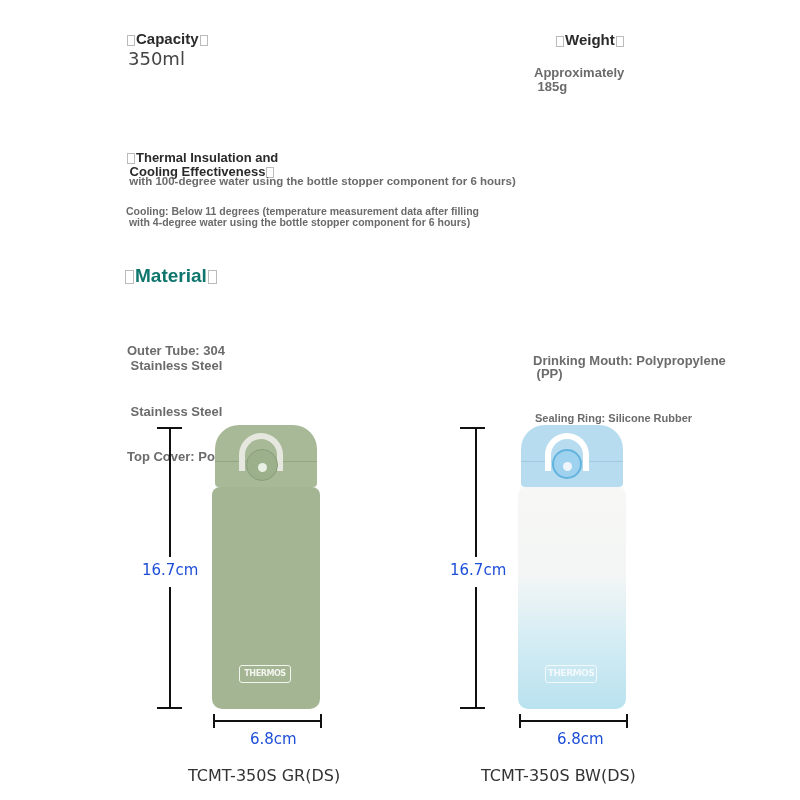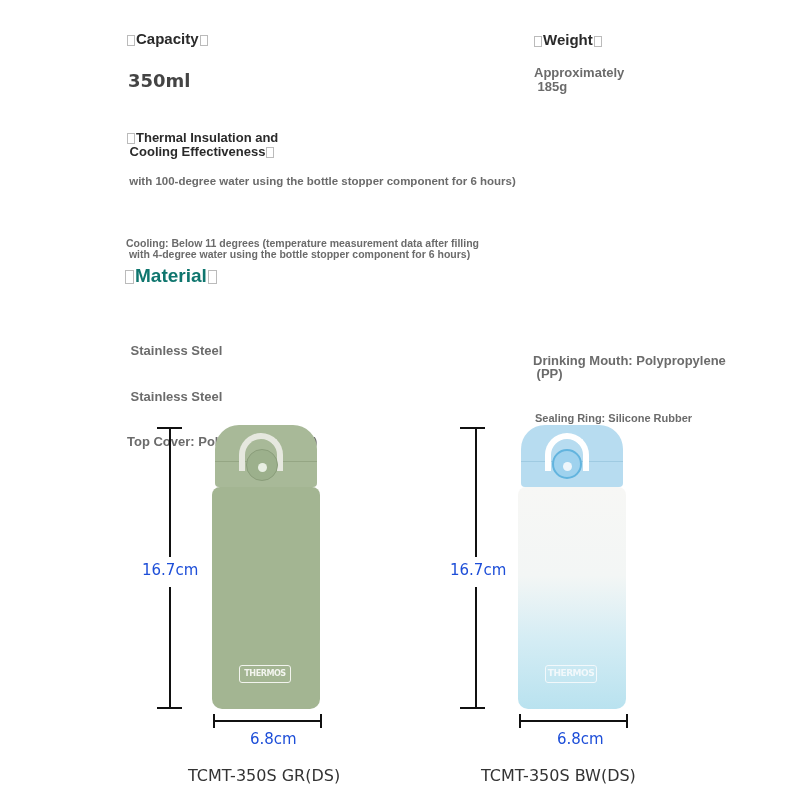--- a/index.html
+++ b/index.html
@@ -1,53 +1,53 @@
 <!DOCTYPE html>
 <html><head>
 <meta charset="utf-8">
 <style>
   html, body { margin: 0; padding: 0; background: #ffffff; }
   body { width: 800px; height: 800px; position: relative; overflow: hidden; font-family: "Liberation Sans", sans-serif; }
   .abs { position: absolute; }
   .box { display: inline-block; width: 8px; height: 11px; border: 1px solid #bbb; vertical-align: middle; margin: 0 1px; box-sizing: border-box; }
   .h-small { font-weight: bold; font-size: 15px; color: #2a2a2a; }
   .h-large { font-weight: bold; font-size: 19px; color: #0f766e; }
-  .h-mid { font-weight: bold; font-size: 13px; color: #2a2a2a; line-height: 14px; }
+  .h-mid { font-weight: bold; font-size: 13px; color: #2a2a2a; line-height: 14px; margin-top: 20px; }
   .val { font-family: "DejaVu Sans", sans-serif; font-size: 18px; color: #444; }
   .gray { font-weight: bold; color: #6b6b6b; font-size: 13px; line-height: 14px; }
   .gray-sm { font-weight: bold; color: #6b6b6b; font-size: 11px; line-height: 12px; }
   .gray-xs { font-weight: bold; color: #6b6b6b; font-size: 10.5px; line-height: 11px; }
   .pre { white-space: pre; }
   .dim-label { font-family: "DejaVu Sans", sans-serif; font-size: 15px; color: #1d4ed8; }
   .model { font-family: "DejaVu Sans", sans-serif; font-size: 16px; color: #333; }
   .vline { background: #111; width: 2px; }
   .hline { background: #111; height: 2px; }
 </style>
 </head>
 <body>
 
 <div class="abs h-small" style="left:126px; top:30px;text-align:right;">
   <span class="box"></span><span>Capacity</span><span class="box"></span>
 </div>
-<div class="abs val" style="left:128px; top:70px;font-weight:bold;">350ml</div>
+<div class="abs val" style="left:128px; top:48px;">350ml</div>
 
-<div class="abs h-small" style="left:533px; top:31px;">
+<div class="abs h-small" style="left:555px; top:31px;">
   <span class="box"></span><span>Weight</span><span class="box"></span>
 </div>
 <div class="abs gray pre" style="left:534px; top:66px;"><div>Approximately</div><div> 185g</div></div>
 
 <div class="abs h-mid pre" style="left:126px; top:131px;"><div><span class="box"></span><span>Thermal Insulation and</span></div><div><span> Cooling Effectiveness</span><span class="box"></span></div></div>
 <div class="abs gray-sm pre" style="left:126px; top:175px; font-size:11.5px;"><div> with 100-degree water using the bottle stopper component for 6 hours)</div></div>
-<div class="abs gray-xs pre" style="left:126px; top:206px;margin-top:32px;"><div>Cooling: Below 11 degrees (temperature measurement data after filling</div><div> with 4-degree water using the bottle stopper component for 6 hours)</div></div>
+<div class="abs gray-xs pre" style="left:126px; top:206px;"><div>Cooling: Below 11 degrees (temperature measurement data after filling</div><div> with 4-degree water using the bottle stopper component for 6 hours)</div></div>
 
 <div class="abs h-large" style="left:124px; top:265px;">
   <span class="box" style="width:9px;height:14px;"></span><span>Material</span><span class="box" style="width:9px;height:14px;"></span>
 </div>
 <div class="abs gray pre" style="left:127px; top:313px; line-height:15px;">
-  <div><div> Stainless Steel</div></div>
+  <div><div>Outer Tube: 304</div><div> Stainless Steel</div></div>
   <div style="margin-top:1px;"><div> Stainless Steel</div></div>
   <div>Top Cover: Polypropylene (PP)</div>
 </div>
 <div class="abs gray pre" style="left:533px; top:309px;">
   <div style="margin-top:17px; line-height:13px;"><div>Drinking Mouth: Polypropylene</div><div> (PP)</div></div>
   <div class="gray-sm" style="margin-top:4px; margin-left:2px;">Sealing Ring: Silicone Rubber</div>
 </div>
 
 <div>
 

